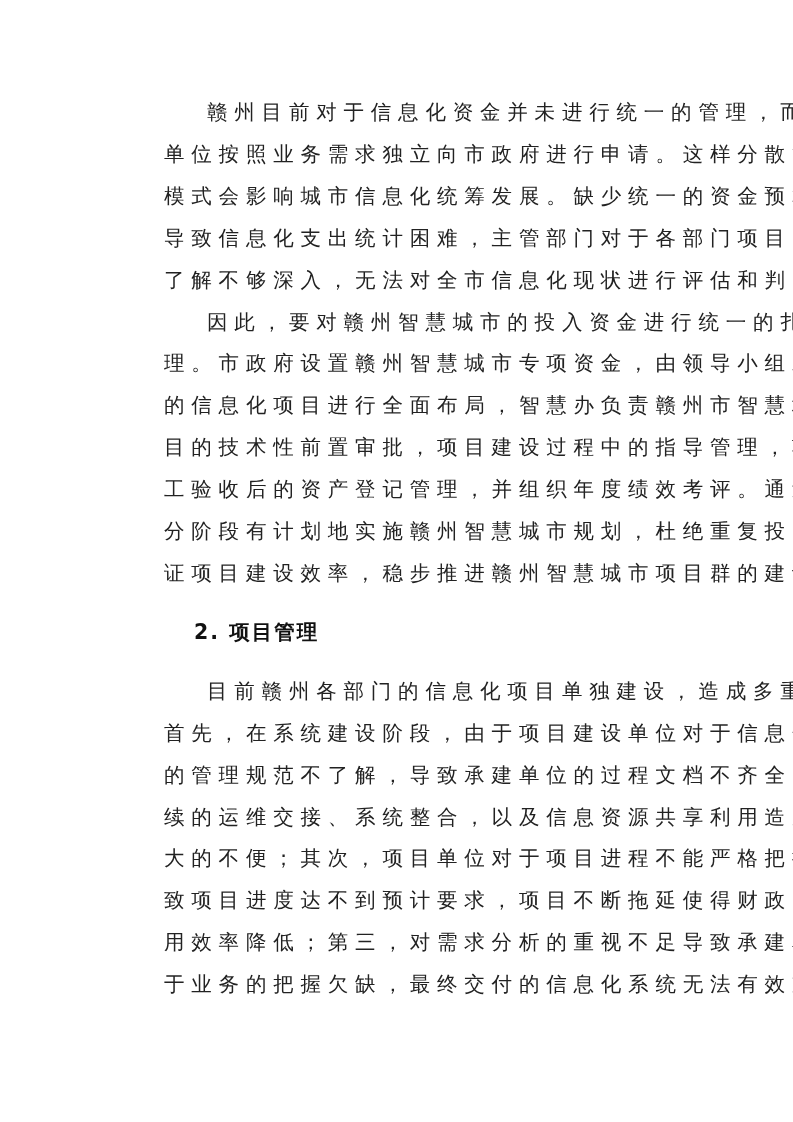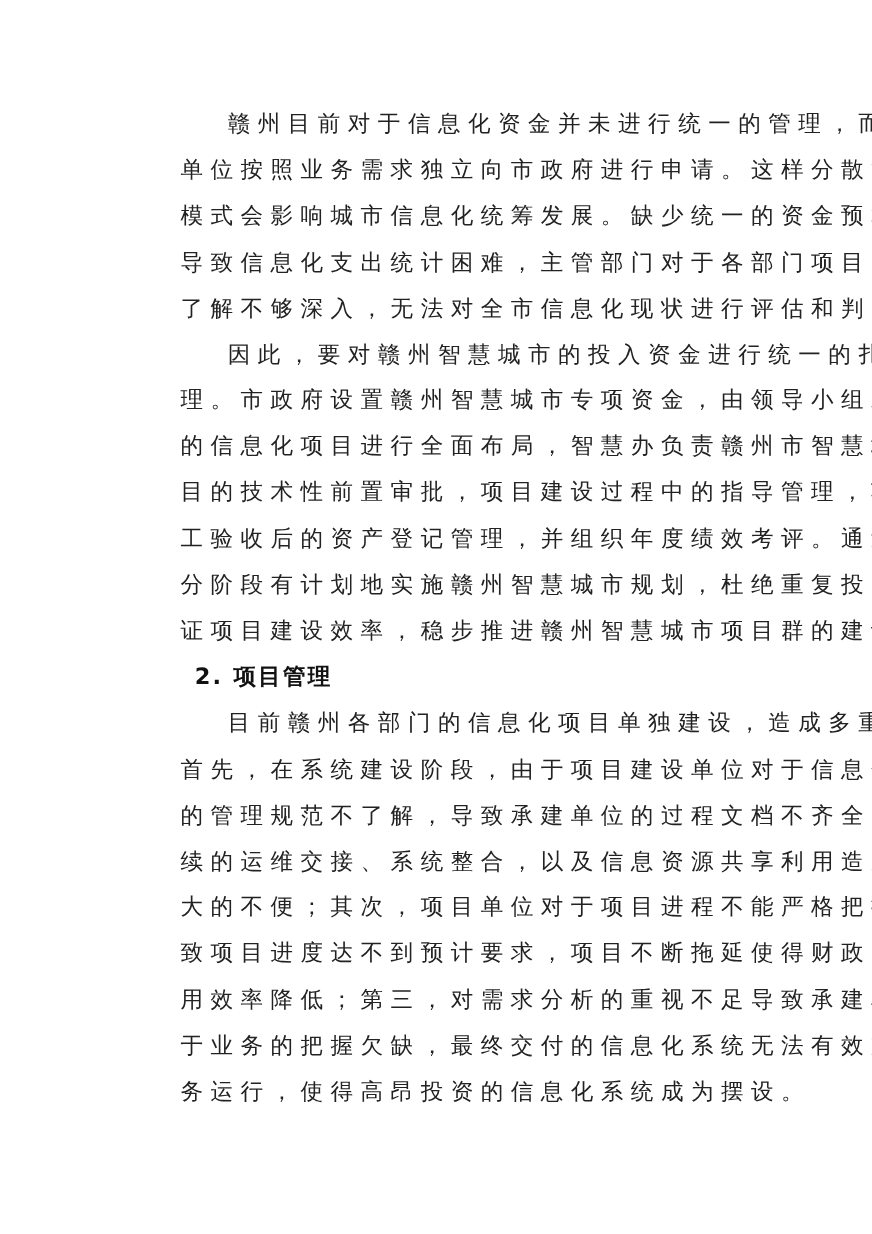--- a/index.html
+++ b/index.html
@@ -25,21 +25,21 @@
       letter-spacing: 6.8px;
     }
     .para {
       margin: 0;
       text-indent: 43px;
       text-align: justify;
       text-align-last: left;
       word-break: break-all;
     }
     .heading {
-      margin: 0;
+      margin: 17px;
       padding-left: 56px;
       font-family: "DejaVu Sans", "Liberation Sans", sans-serif;
       font-weight: bold;
       letter-spacing: 2px;
       color: #111111;
     }
     .line {
       display: block;
       white-space: nowrap;
     }
@@ -74,16 +74,15 @@
 
   <div class="para">
     <span class="line first-line">目前赣州各部门的信息化项目单独建设，造成多重问题。</span>
     <span class="line">首先，在系统建设阶段，由于项目建设单位对于信息化项目</span>
     <span class="line">的管理规范不了解，导致承建单位的过程文档不齐全，对后</span>
     <span class="line">续的运维交接、系统整合，以及信息资源共享利用造成了极</span>
     <span class="line">大的不便；其次，项目单位对于项目进程不能严格把控，导</span>
     <span class="line">致项目进度达不到预计要求，项目不断拖延使得财政资金使</span>
     <span class="line">用效率降低；第三，对需求分析的重视不足导致承建单位对</span>
     <span class="line">于业务的把握欠缺，最终交付的信息化系统无法有效支撑业</span>
-    <span class="line">务运行，使得高昂投资的信息化系统成为摆设。</span>
   </div>
 
 </div>
 
 </body></html>

